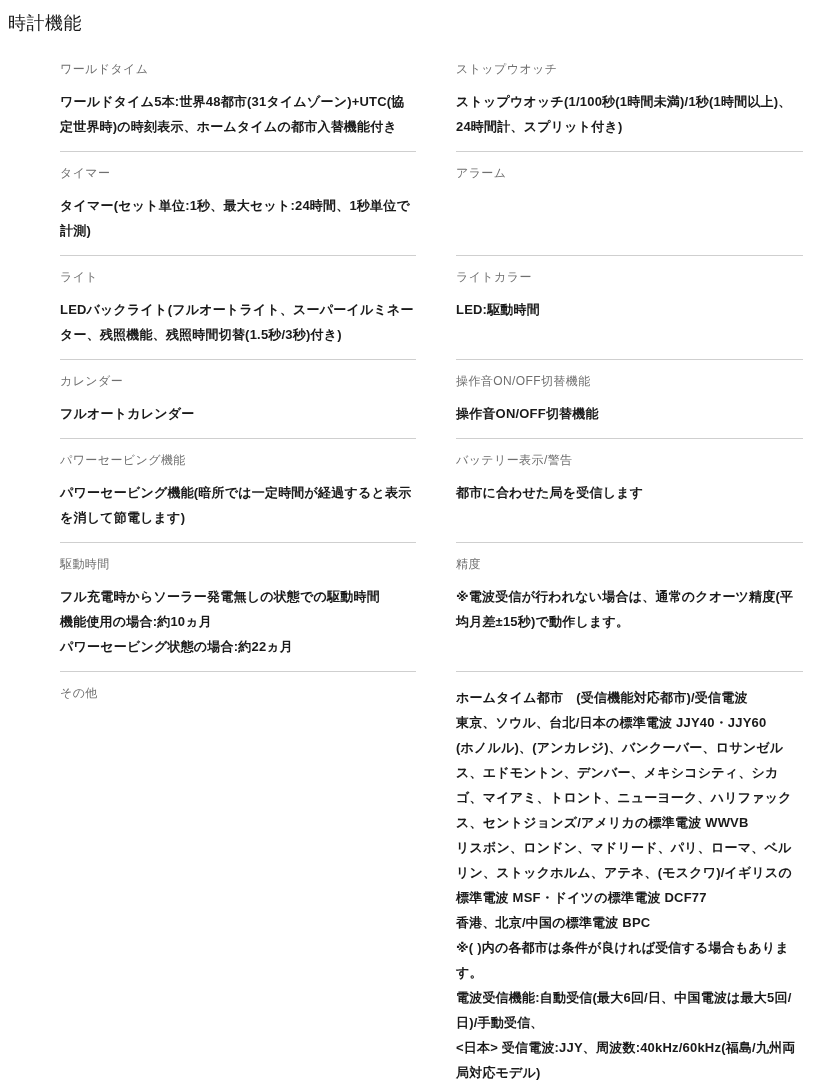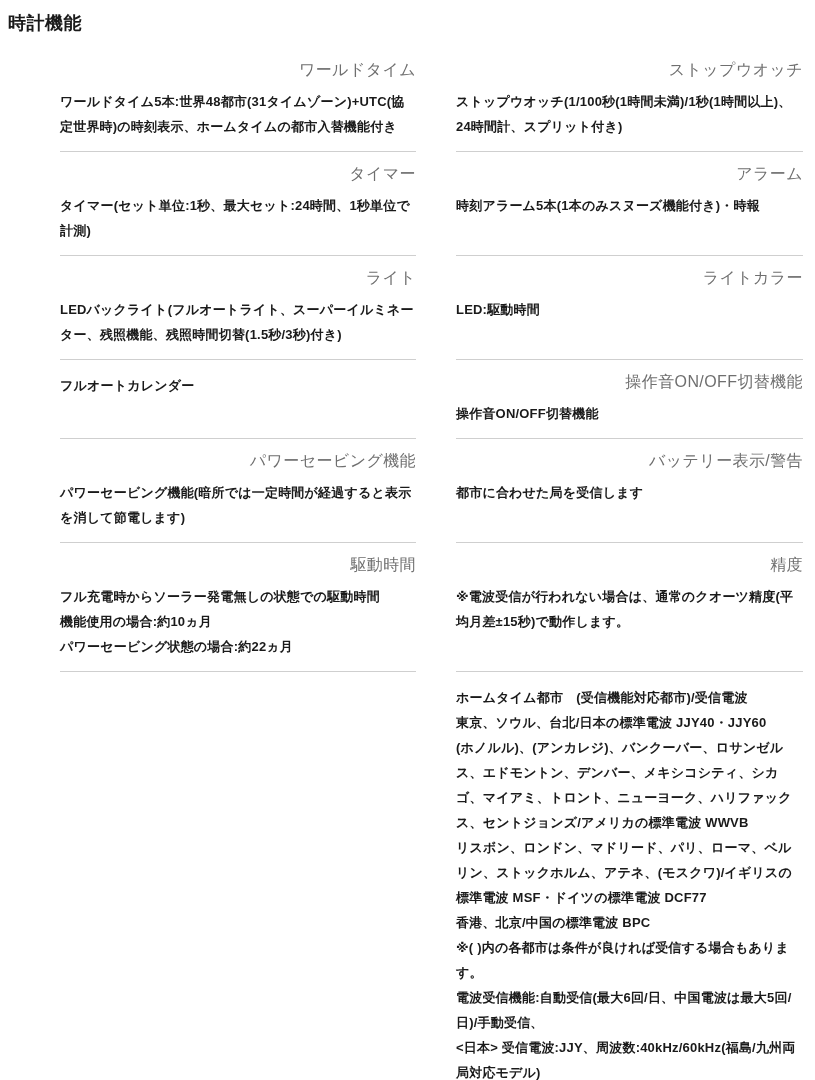--- a/index.html
+++ b/index.html
@@ -14,46 +14,45 @@
   body{
     width:815px;
     min-height:1080px;
     font-family:"Liberation Sans","DejaVu Sans",sans-serif;
     color:var(--value-text);
     padding-top:11px;
     overflow-x:hidden;
   }
   .section-title{
     font-size:18px;
-    font-weight:700;
+    font-weight:400;
     color:var(--title-text);
     letter-spacing:.5px;
     margin-left:8px;
     margin-bottom:21px;
   }
   .spec-grid{
     display:grid;
     grid-template-columns:356px 347px;
     column-gap:40px;
     margin-left:60px;
   }
   .cell{
     padding:13px 0 12px;
     border-bottom:1px solid var(--divider);
   }
   .cell.first-row{padding-top:5px;}
   .cell.last-row{border-bottom:none;}
   .label{
-    font-size:16px;
+    font-size:12px;
     font-weight:500;
     color:var(--label-text);
     letter-spacing:.4px;
     margin-bottom:11px;
     line-height:17px;
-    text-align:right;
   }
   .value{
     font-size:13px;
     font-weight:700;
     color:var(--value-text);
     line-height:25px;
     letter-spacing:.2px;
     white-space:pre-line;
     word-break:break-word;
   }
@@ -74,33 +73,33 @@
       <div class="label">ストップウオッチ</div>
       <div class="value">ストップウオッチ(1/100秒(1時間未満)/1秒(1時間以上)、24時間計、スプリット付き)</div>
     </section>
 
     <section class="cell">
       <div class="label">タイマー</div>
       <div class="value">タイマー(セット単位:1秒、最大セット:24時間、1秒単位で計測)</div>
     </section>
     <section class="cell">
       <div class="label">アラーム</div>
-      <div class="value">時刻アラーム5本(1本のみスヌーズ機能付き)・時報</div>
     </section>
 
     <section class="cell">
       <div class="label">ライト</div>
       <div class="value">LEDバックライト(フルオートライト、スーパーイルミネーター、残照機能、残照時間切替(1.5秒/3秒)付き)</div>
     </section>
     <section class="cell">
       <div class="label">ライトカラー</div>
       <div class="value">LED:駆動時間</div>
     </section>
 
     <section class="cell">
+      <div class="label">カレンダー</div>
       <div class="value">フルオートカレンダー</div>
     </section>
     <section class="cell">
       <div class="label">操作音ON/OFF切替機能</div>
       <div class="value">操作音ON/OFF切替機能</div>
     </section>
 
     <section class="cell">
       <div class="label">パワーセービング機能</div>
       <div class="value">パワーセービング機能(暗所では一定時間が経過すると表示を消して節電します)</div>
@@ -115,20 +114,21 @@
       <div class="value">フル充電時からソーラー発電無しの状態での駆動時間
 機能使用の場合:約10ヵ月
 パワーセービング状態の場合:約22ヵ月</div>
     </section>
     <section class="cell">
       <div class="label">精度</div>
       <div class="value">※電波受信が行われない場合は、通常のクオーツ精度(平均月差±15秒)で動作します。</div>
     </section>
 
     <section class="cell last-row">
+      <div class="label">その他</div>
     </section>
     <section class="cell last-row">
       <div class="value">ホームタイム都市　(受信機能対応都市)/受信電波
 東京、ソウル、台北/日本の標準電波 JJY40・JJY60
 (ホノルル)、(アンカレジ)、バンクーバー、ロサンゼルス、エドモントン、デンバー、メキシコシティ、シカゴ、マイアミ、トロント、ニューヨーク、ハリファックス、セントジョンズ/アメリカの標準電波 WWVB
 リスボン、ロンドン、マドリード、パリ、ローマ、ベルリン、ストックホルム、アテネ、(モスクワ)/イギリスの標準電波 MSF・ドイツの標準電波 DCF77
 香港、北京/中国の標準電波 BPC
 ※( )内の各都市は条件が良ければ受信する場合もあります。
 電波受信機能:自動受信(最大6回/日、中国電波は最大5回/日)/手動受信、
 &lt;日本&gt; 受信電波:JJY、周波数:40kHz/60kHz(福島/九州両局対応モデル)

